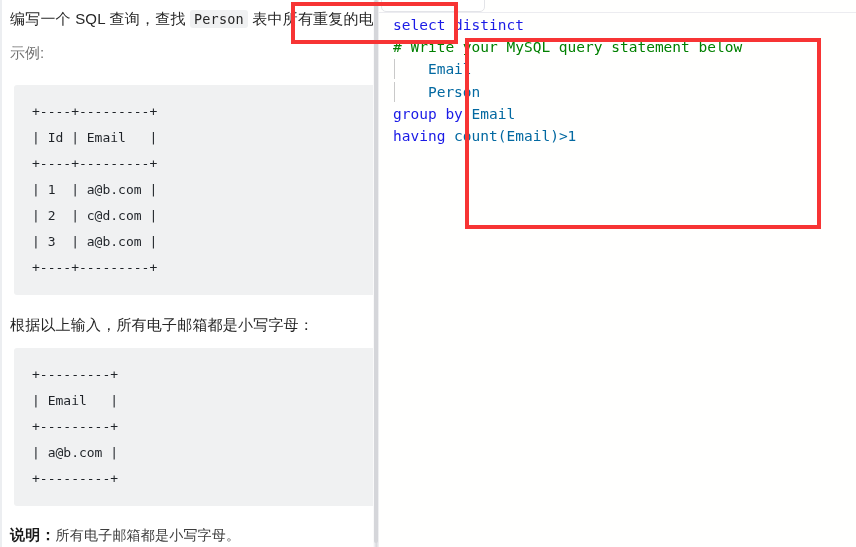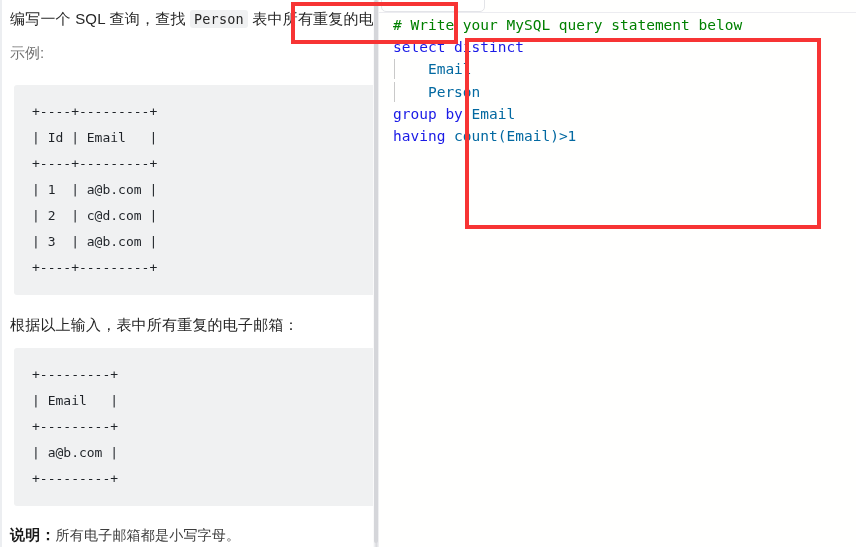--- a/index.html
+++ b/index.html
@@ -193,43 +193,43 @@
       <h3 class="heading abs" id="h-example">示例:</h3>
 
       <pre class="pre-block abs" id="pre-input">+----+---------+
 | Id | Email   |
 +----+---------+
 | 1  | a@b.com |
 | 2  | c@d.com |
 | 3  | a@b.com |
 +----+---------+</pre>
 
-      <p class="para abs" id="p-result">根据以上输入，表中所有重复的电子邮箱：</p>
+      <p class="para abs" id="p-result">根据以上输入，所有电子邮箱都是小写字母：</p>
 
       <pre class="pre-block abs" id="pre-output">+---------+
 | Email   |
 +---------+
 | a@b.com |
 +---------+</pre>
 
       <p class="para abs" id="p-note"><span class="note-strong">说明：</span><span class="note-rest">所有电子邮箱都是小写字母。</span></p>
     </div>
     <div id="left-bottom-strip"></div>
   </div>
 
   <div id="pane-divider">
     <div id="divider-thumb"></div>
   </div>
 
   <div id="right-pane">
     <div id="editor-tab"></div>
     <div id="editor-topline"></div>
     <div id="code-area">
+        <div class="code-line"><span class="tok-kw">select distinct</span></div>
         <div class="code-line"><span class="tok-comment"># Write your MySQL query statement below</span></div>
-        <div class="code-line"><span class="tok-kw">select distinct</span></div>
         <div class="code-line"><span class="indent-guide"></span><span class="tok-id">    Email</span></div>
         <div class="code-line"><span class="indent-guide"></span><span class="tok-id">    Person</span></div>
         <div class="code-line"><span class="tok-kw">group by</span><span class="tok-id"> Email</span></div>
         <div class="code-line"><span class="tok-kw">having</span><span class="tok-id"> count(Email)&gt;1</span></div>
       </div>
   </div>
 
 </div>
 
 <div class="annot-box" id="annot-left"></div>

